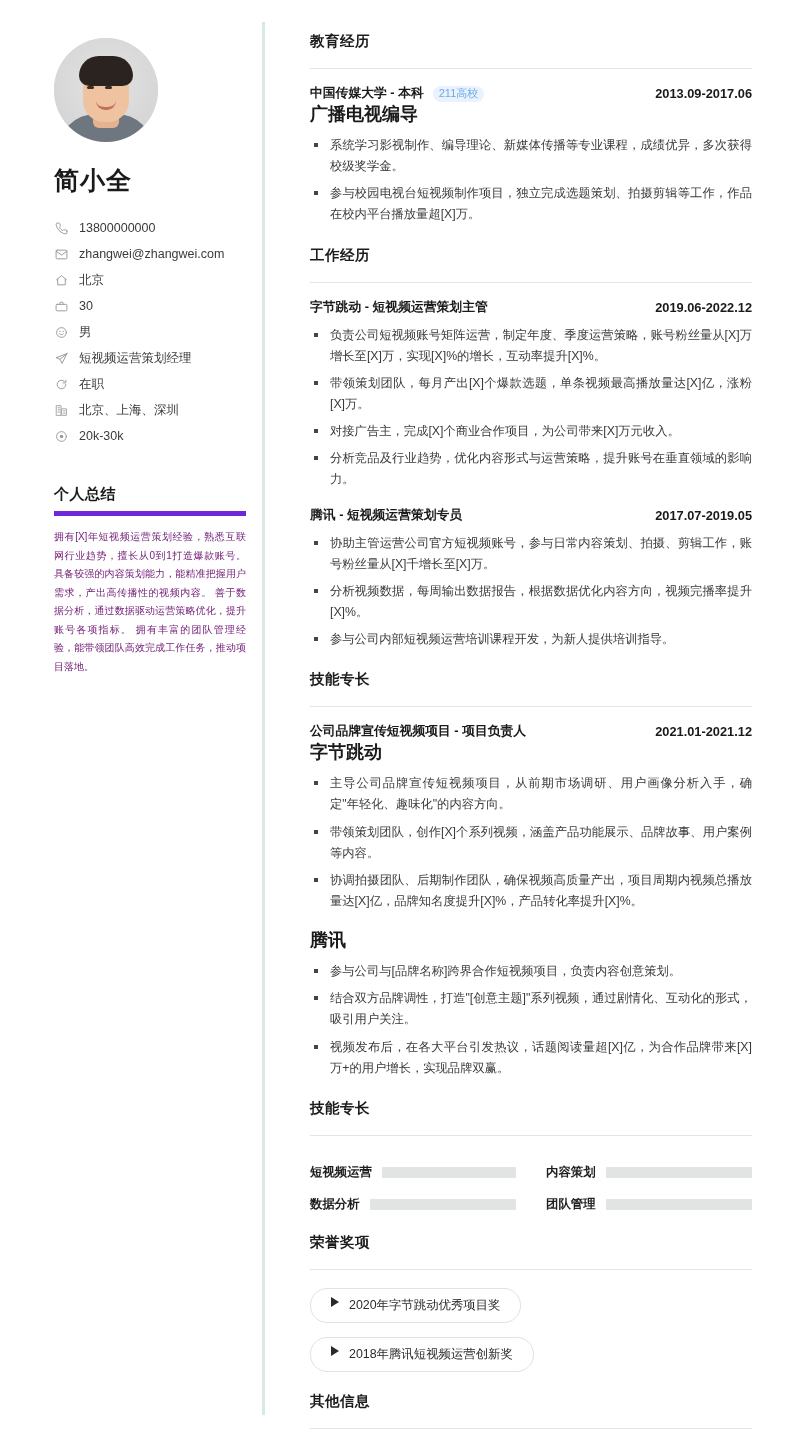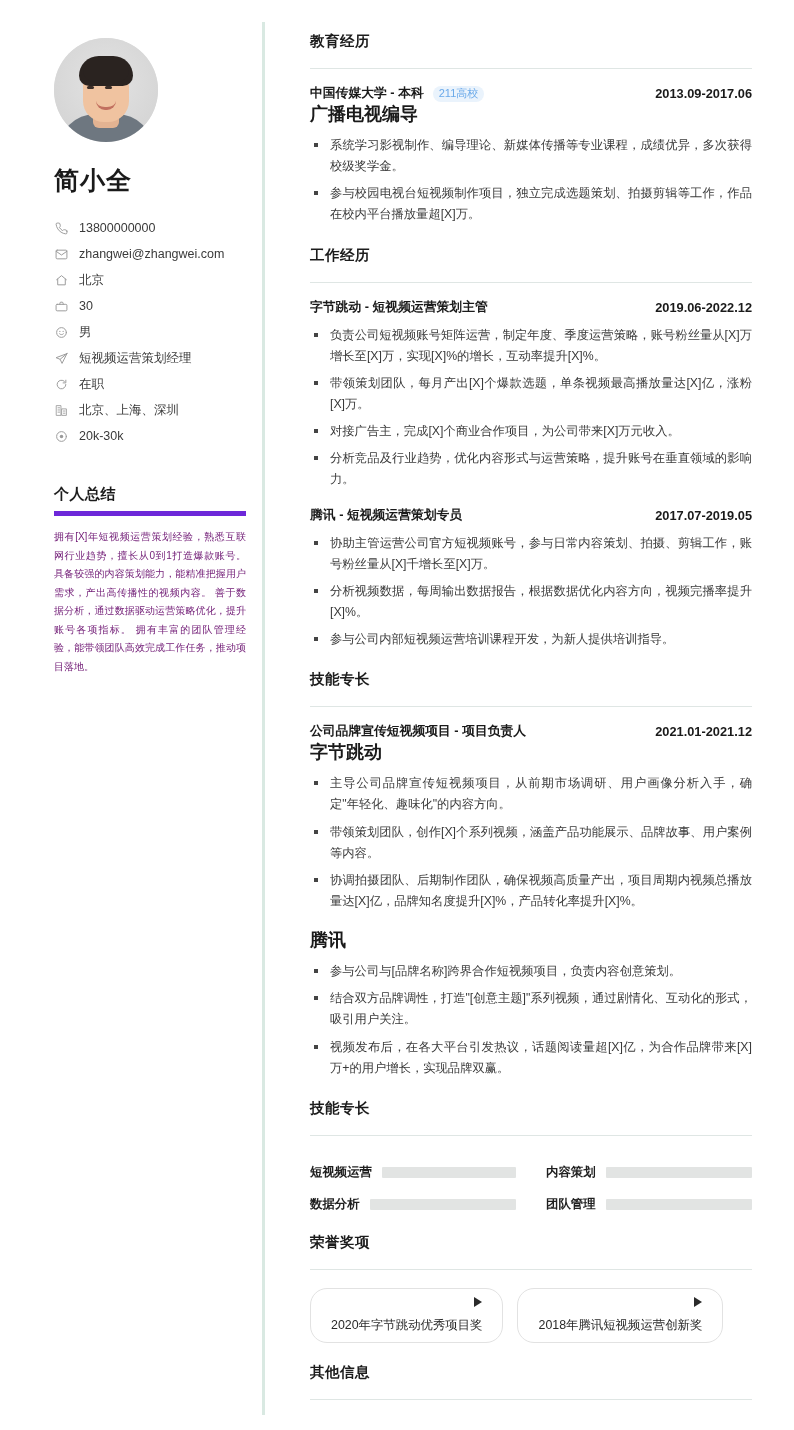--- a/index.html
+++ b/index.html
@@ -305,29 +305,28 @@
 
   
   .awards-row {
     margin-top: 18px;
     display: flex;
     gap: 14px;
     flex-wrap: wrap;
   }
   .award-chip {
     display: inline-flex;
-    align-items: flex-end;
+    align-items: flex-start;
     gap: 10px;
     border: 1px solid #e2e2e2;
     border-radius: 17px;
     padding: 8px 20px;
     font-size: 12.4px;
     color: #2a2a2a;
     background: #fff;
-    flex-direction: column;
   }
   .award-tri {
     width: 0; height: 0;
     border-left: 8px solid #2a2a2a;
     border-top: 5px solid transparent;
     border-bottom: 5px solid transparent;
     flex: 0 0 auto;
   }
 </style>
 </head>

